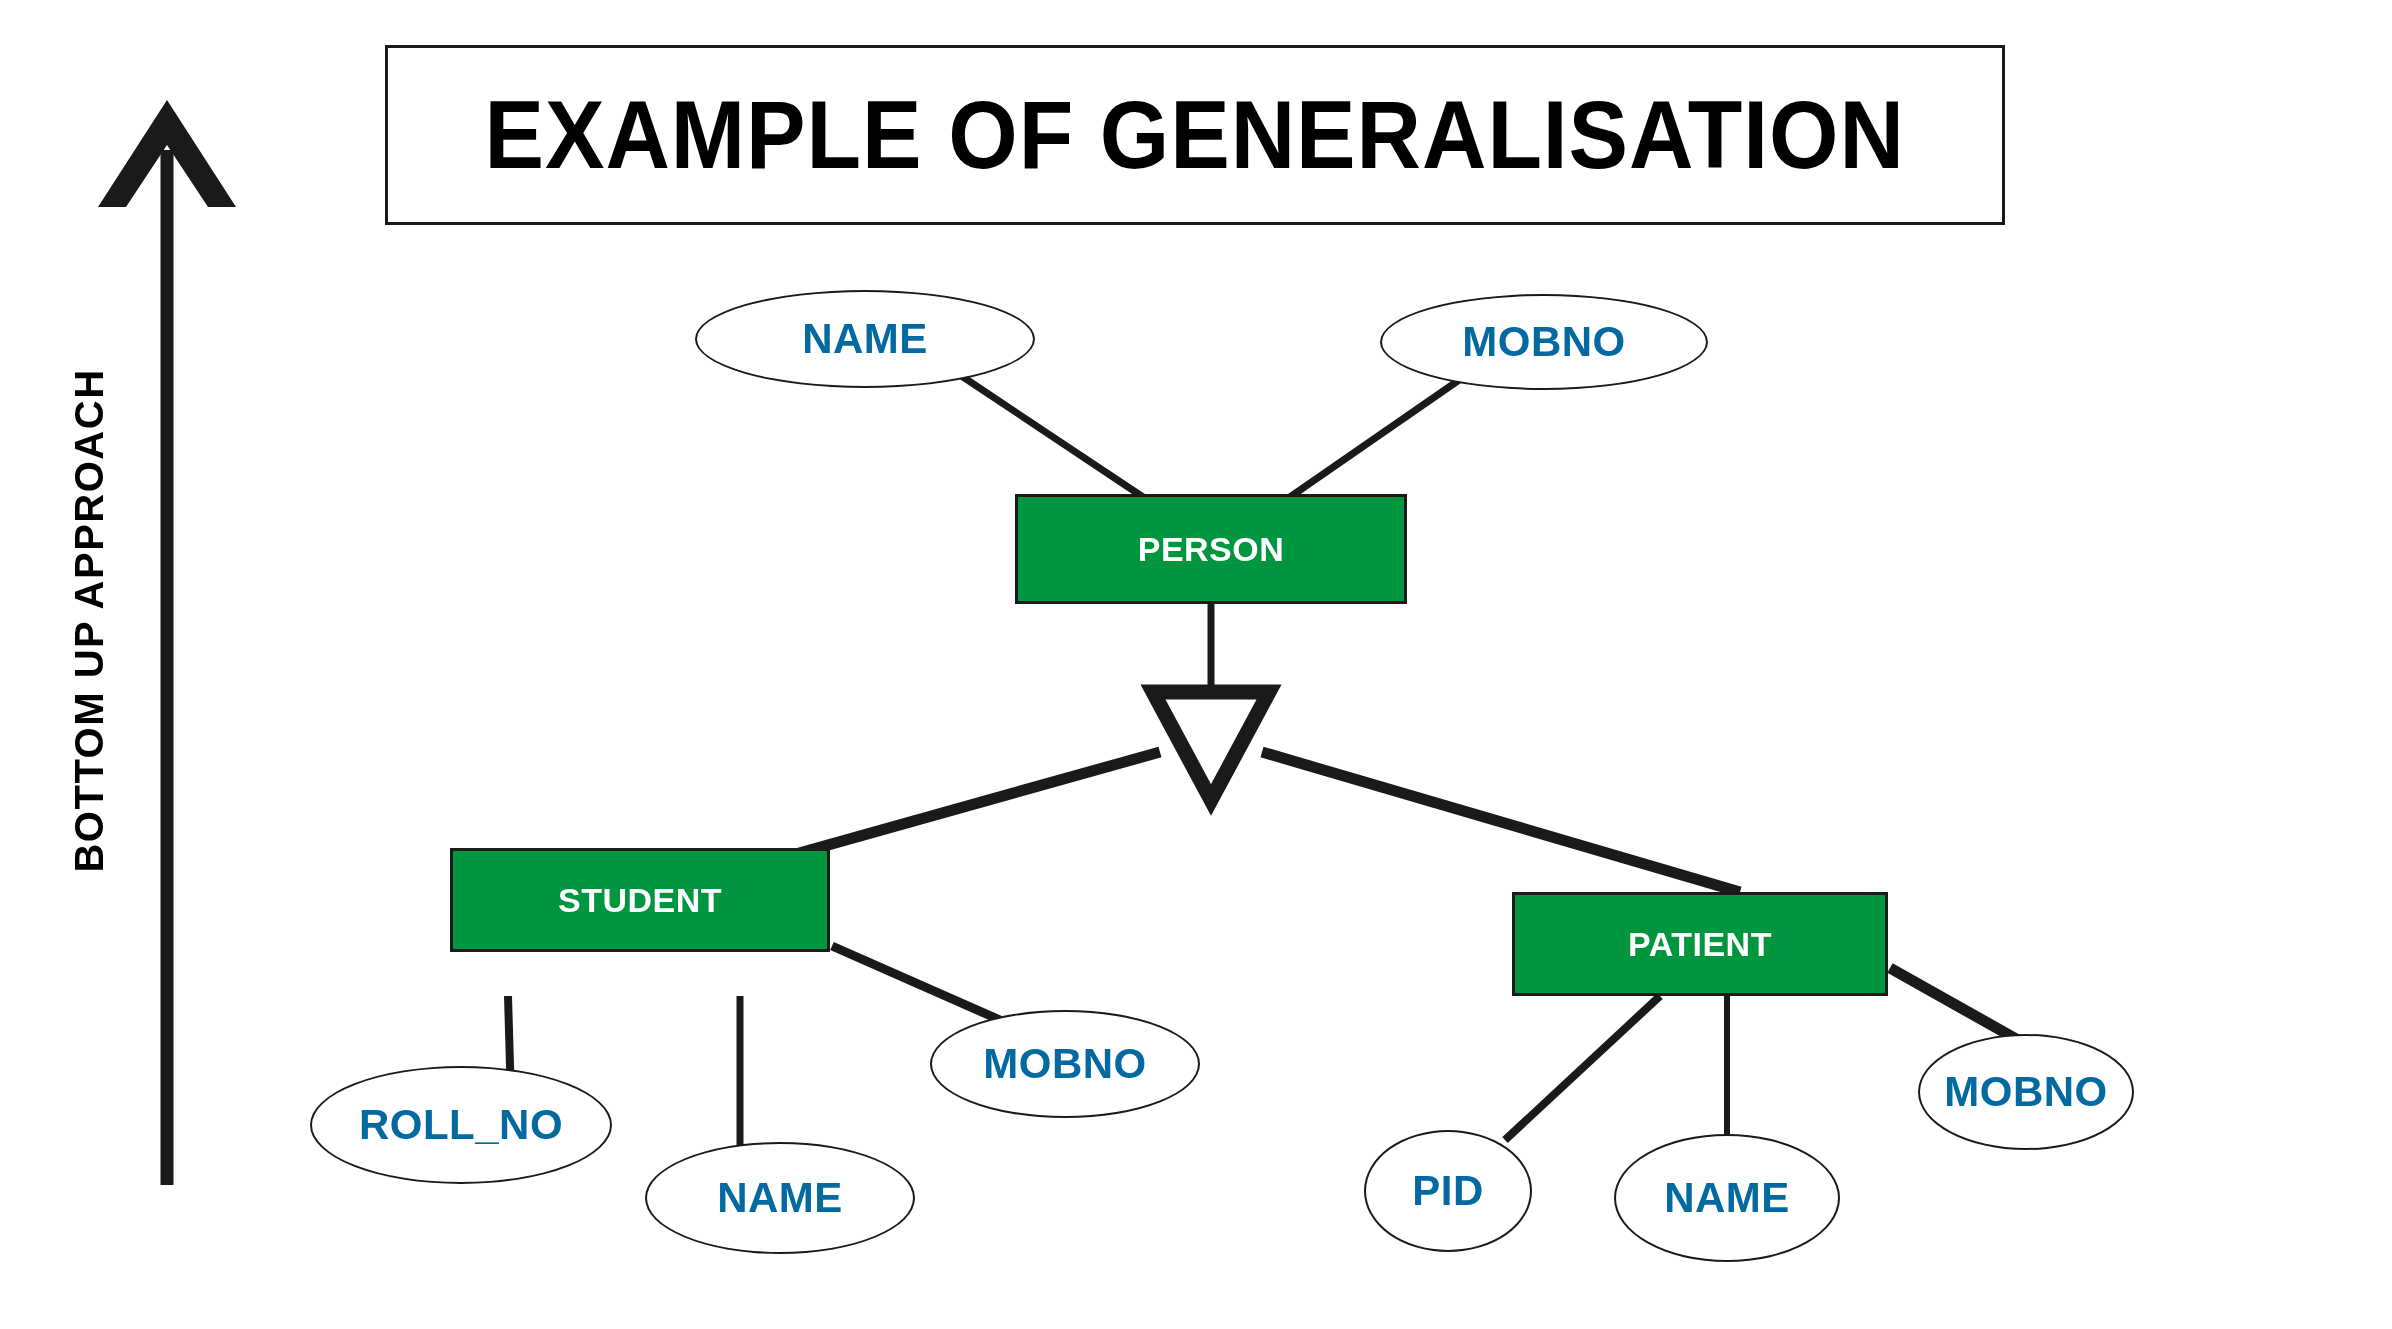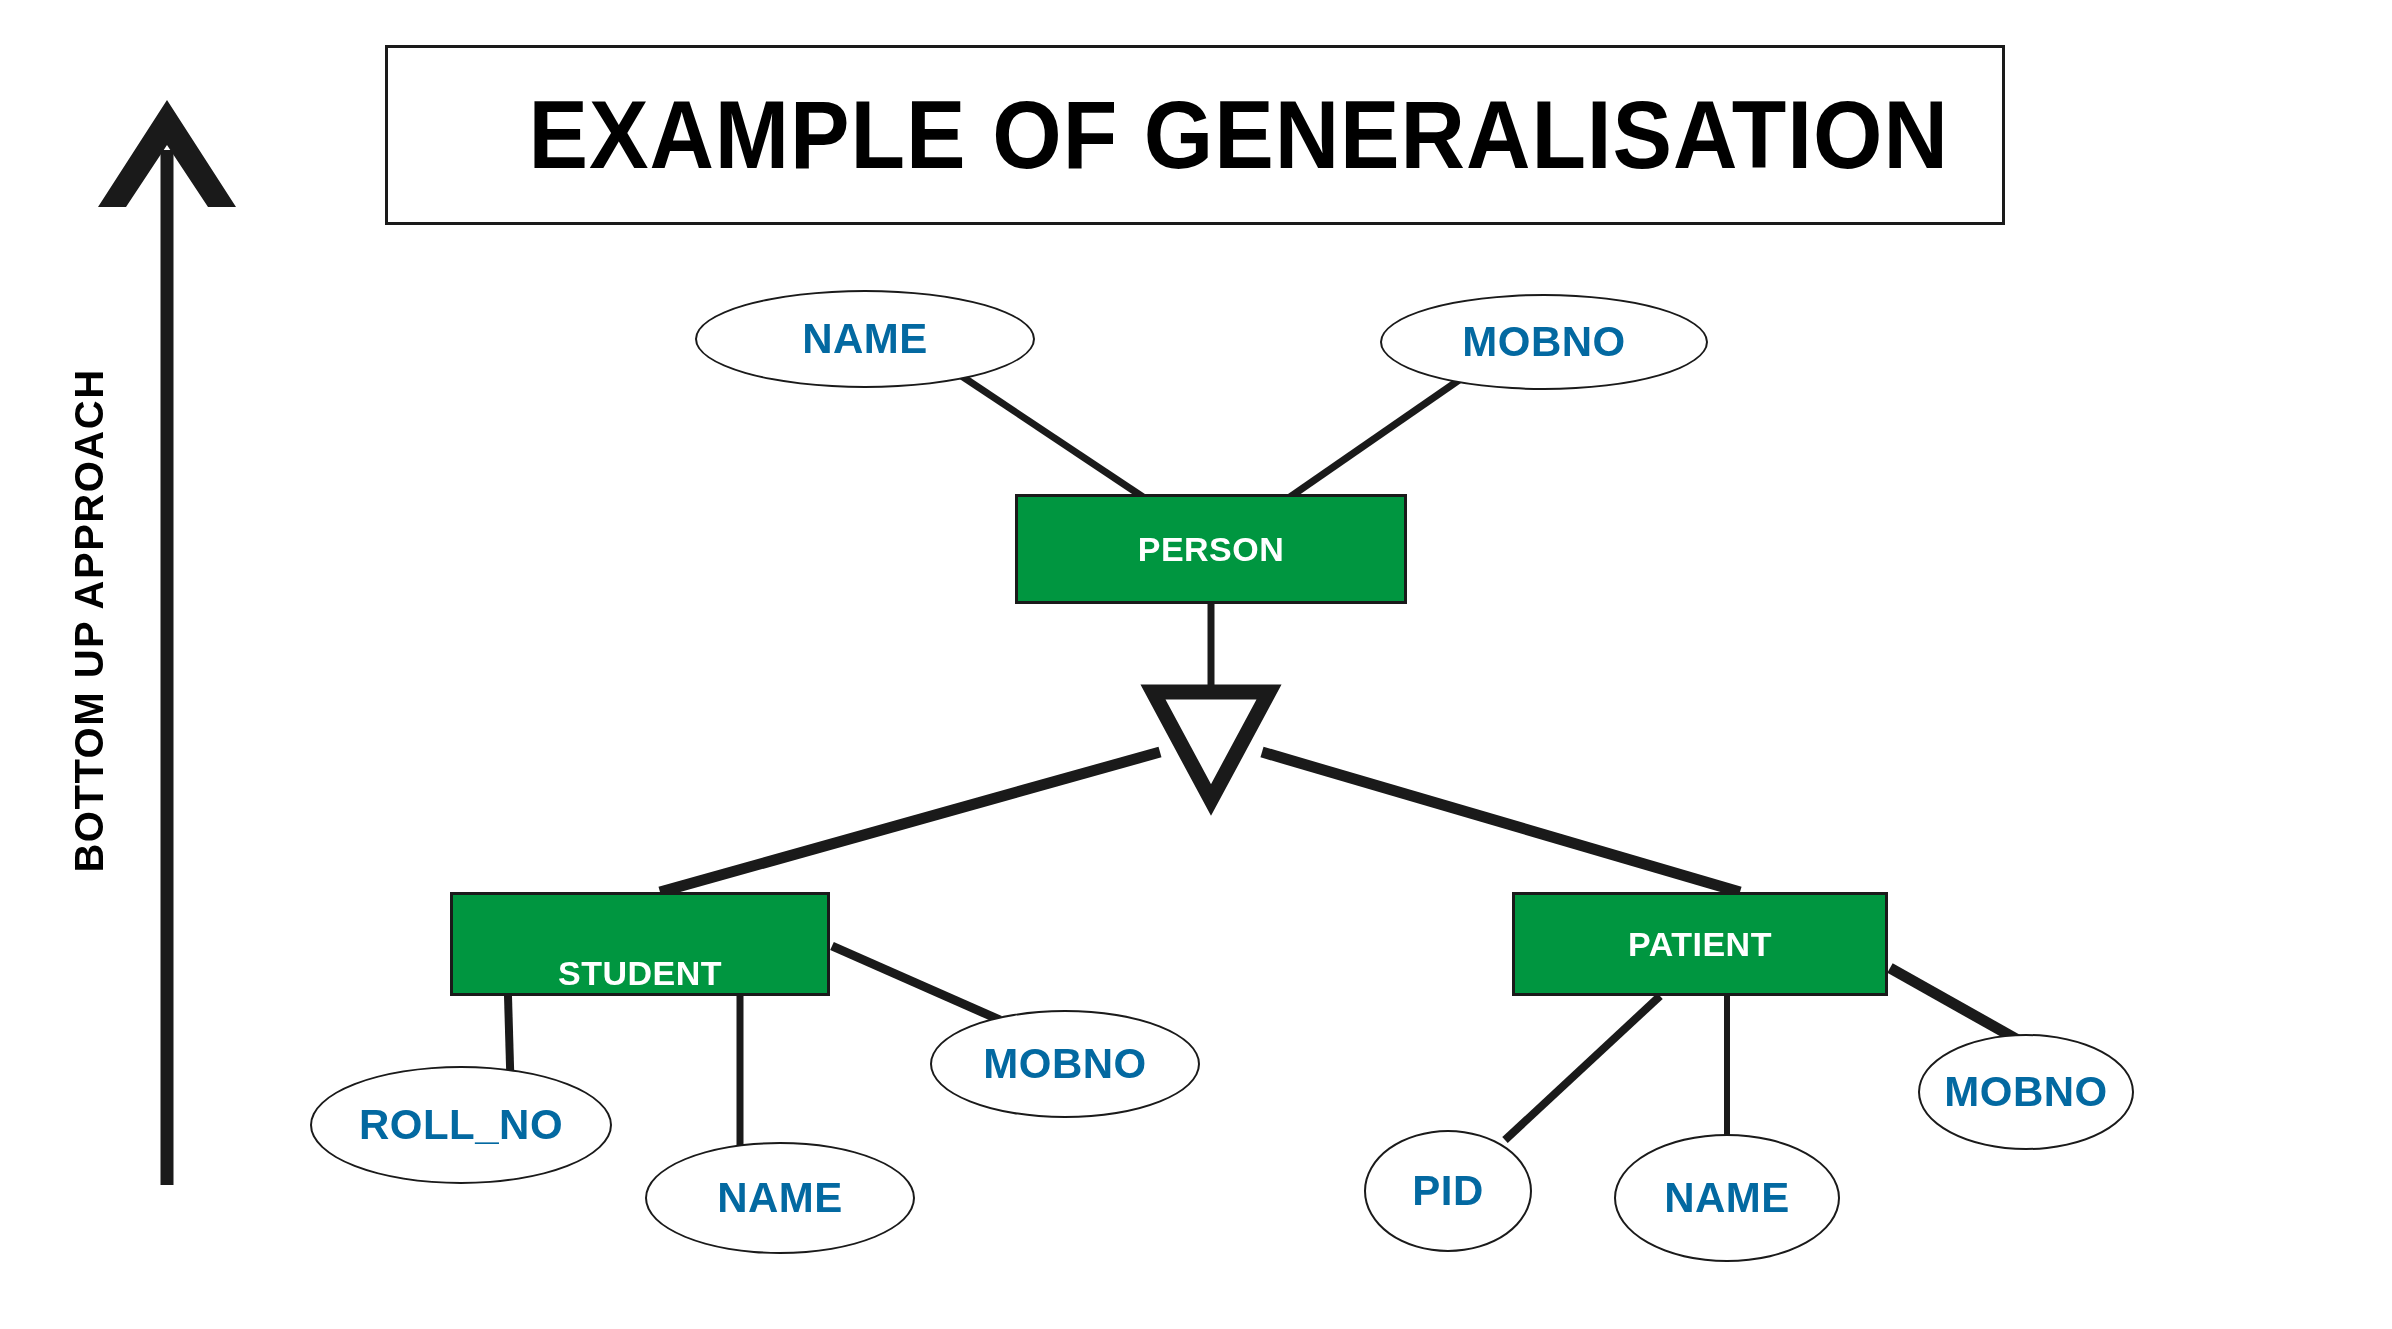--- a/index.html
+++ b/index.html
@@ -30,21 +30,21 @@
     position: absolute;
     left: 385px;
     top: 45px;
     width: 1620px;
     height: 180px;
     border: 3px solid #1a1a1a;
     background: #ffffff;
     box-sizing: border-box;
     display: flex;
     align-items: center;
-    justify-content: flex-end;
+    justify-content: center;
   }
   .title-text {
     font-family: "Liberation Sans Narrow", "Liberation Sans", sans-serif;
     font-weight: bold;
     font-size: 96px;
     line-height: 1;
     letter-spacing: 1px;
     color: #000000;
     white-space: nowrap;
     transform: scaleX(0.93);
@@ -84,21 +84,21 @@
   }
   .entity-label {
     font-family: "Liberation Sans", sans-serif;
     font-weight: bold;
     font-size: 34px;
     color: #ffffff;
     letter-spacing: 0.5px;
     white-space: nowrap;
   }
   #entity-person   { left: 1015px; top: 494px;  width: 392px; height: 110px; }
-  #entity-student  { left: 450px;  top: 892px;  width: 380px; height: 104px; align-items: flex-end; }
+  #entity-student  { left: 450px;  top: 848px;  width: 380px; height: 104px; }
   #entity-patient  { left: 1512px; top: 892px;  width: 376px; height: 104px; }
 
   
   .attr {
     position: absolute;
     background: #ffffff;
     border: 2px solid #1a1a1a;
     border-radius: 50%;
     box-sizing: border-box;
     display: flex;

